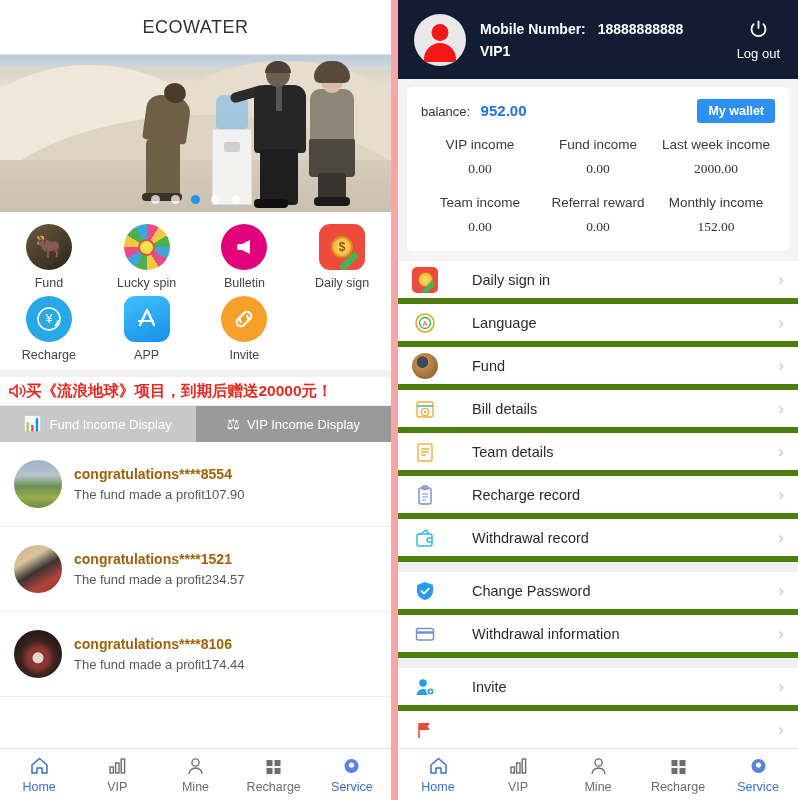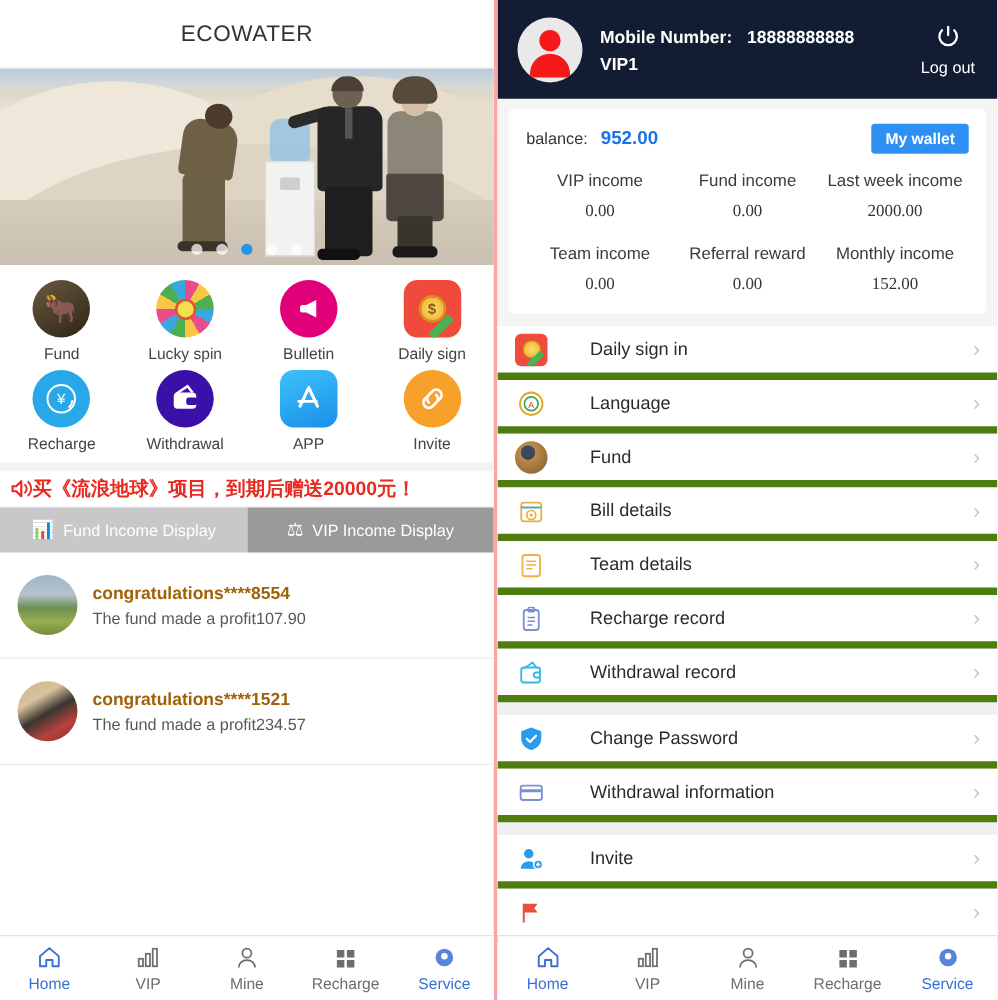--- a/index.html
+++ b/index.html
@@ -10,21 +10,21 @@
     background: #ffffff;
     overflow: hidden;
   }
   .app { display: flex; width: 798px; height: 800px; }
 
   
   .left-panel {
     width: 398px; height: 800px;
     position: relative;
     background: #ffffff;
-    border-right: 3px solid #fca5a5;
+    border-right: 7px solid #fca5a5;
     overflow: hidden;
   }
   .l-header {
     height: 55px;
     display: flex; align-items: center; justify-content: center;
     background: #ffffff;
     border-bottom: 1px solid #e6e6e6;
   }
   .l-header .title {
     font-size: 18px; color: #333; letter-spacing: .5px;
@@ -336,30 +336,20 @@
         <div class="gicon ic-recharge">
           <svg width="30" height="30" viewBox="0 0 30 30">
             <circle cx="15" cy="15" r="11" fill="none" stroke="#fff" stroke-width="1.6"></circle>
             <text x="15" y="19" font-size="12" fill="#fff" text-anchor="middle" font-family="Liberation Sans">¥</text>
             <path d="M24 16a9 9 0 0 1-3 6" fill="none" stroke="#fff" stroke-width="1.6"></path>
           </svg>
         </div>
         <div class="glabel">Recharge</div>
       </div>
       <div class="grid-cell">
-        <div class="gicon ic-withdrawal">
-          <svg width="26" height="26" viewBox="0 0 26 26">
-            <rect x="4" y="8" width="18" height="13" rx="3" fill="#fff"></rect>
-            <rect x="14" y="12" width="9" height="6" rx="2" fill="#3b10a8"></rect>
-            <path d="M6 9 L15 3 L19 8" fill="none" stroke="#fff" stroke-width="2"></path>
-          </svg>
-        </div>
-        <div class="glabel">Withdrawal</div>
-      </div>
-      <div class="grid-cell">
         <div class="gicon sq ic-app">
           <svg width="28" height="28" viewBox="0 0 28 28">
             <path d="M14 5 L21 20 M14 5 L7 20" stroke="#fff" stroke-width="2.4" fill="none" stroke-linecap="round"></path>
             <path d="M6 16 H20" stroke="#fff" stroke-width="2.2" stroke-linecap="round"></path>
           </svg>
         </div>
         <div class="glabel">APP</div>
       </div>
       <div class="grid-cell">
         <div class="gicon ic-invite">
@@ -402,20 +392,27 @@
           <div class="c-sub">The fund made a profit107.90</div>
         </div>
       </div>
       <div class="congrats">
         <div class="avatar av2"></div>
         <div class="c-text">
           <div class="c-title">congratulations****1521</div>
           <div class="c-sub">The fund made a profit234.57</div>
         </div>
       </div>
+      <div class="congrats">
+        <div class="avatar av3"></div>
+        <div class="c-text">
+          <div class="c-title">congratulations****8106</div>
+          <div class="c-sub">The fund made a profit174.44</div>
+        </div>
+      </div>
     </div>
 
     <div class="bottomnav">
       <div class="nav-item active">
         <span class="nav-ico">
           <svg width="21" height="20" viewBox="0 0 21 20">
               <path d="M3 9 L10.5 2.5 L18 9 V17 H13 V12 H8 V17 H3 Z" fill="none" stroke="currentColor" stroke-width="1.5" stroke-linejoin="round"></path>
             </svg>
         </span>
         <span class="nav-lbl">Home</span>

